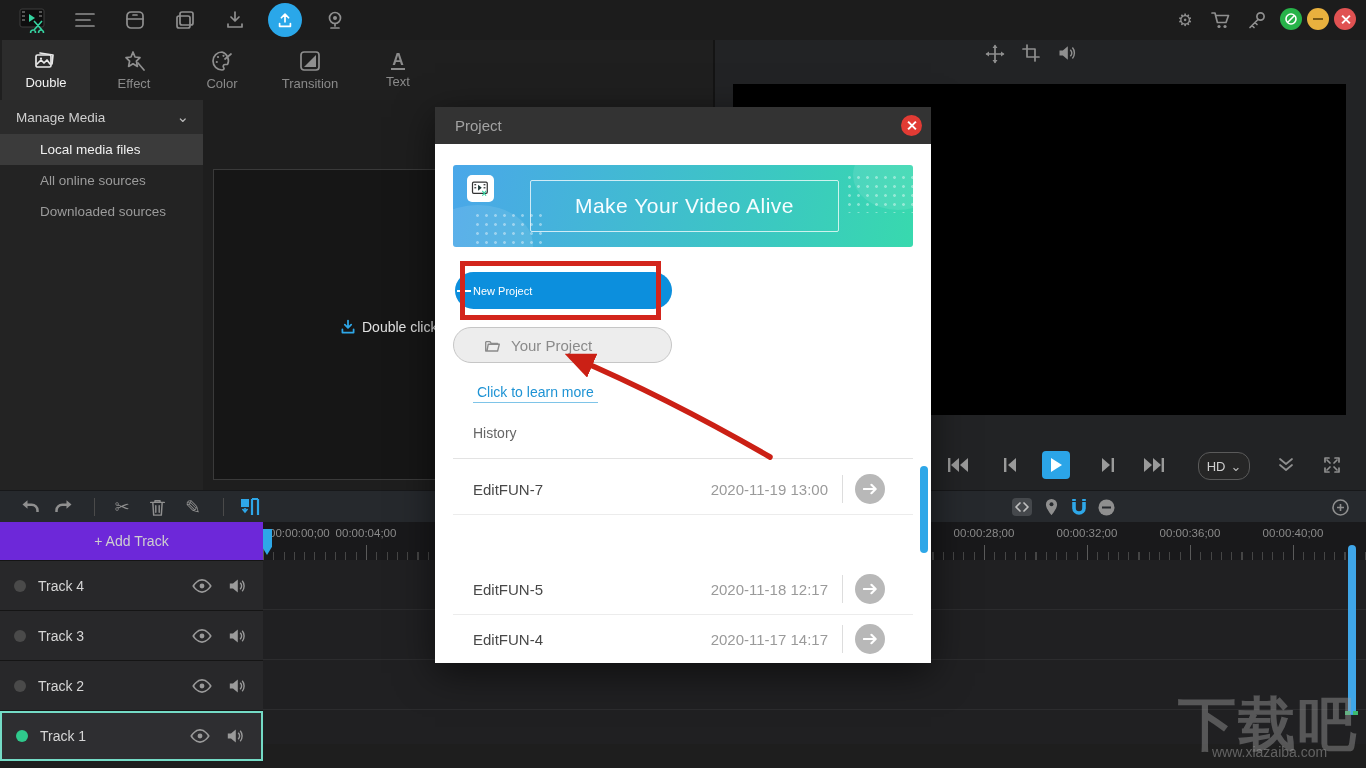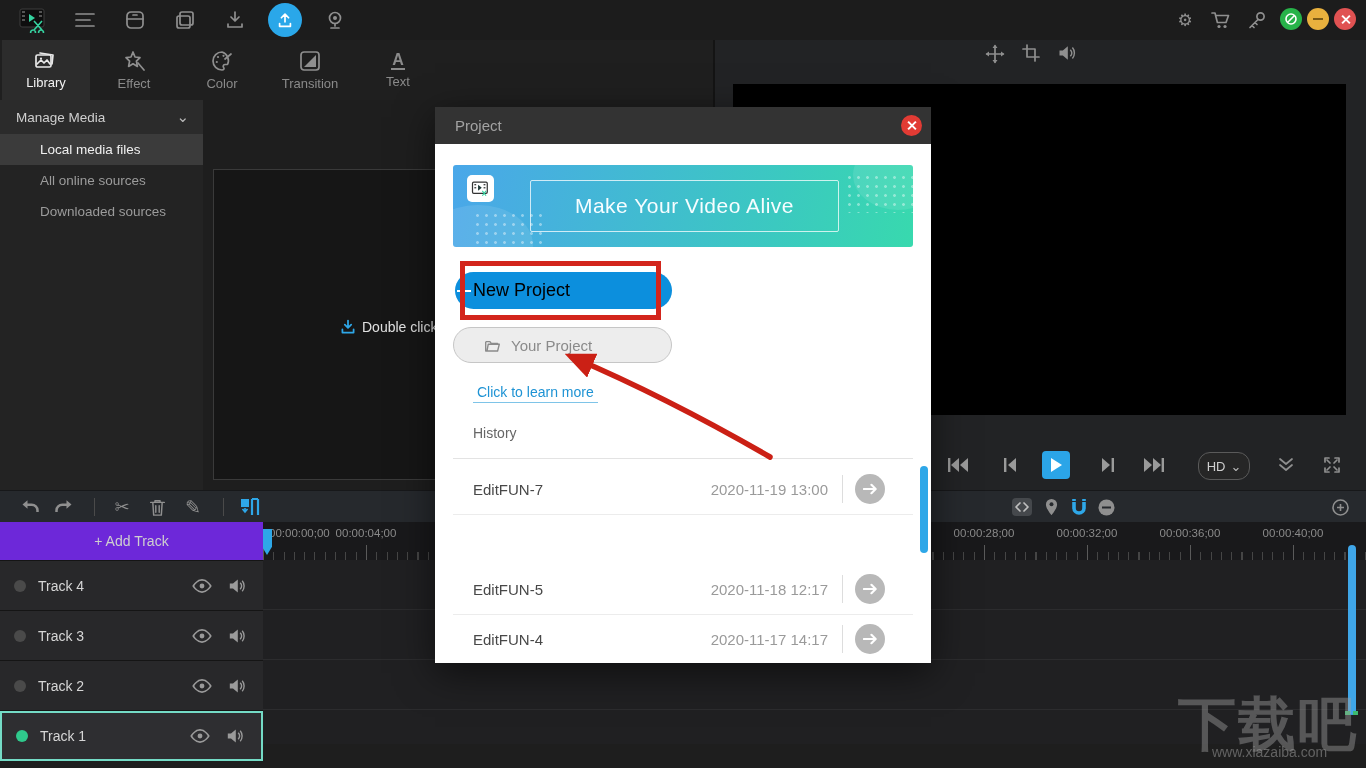--- a/index.html
+++ b/index.html
@@ -95,21 +95,21 @@
   .dlg-title{margin-left:20px;color:#a3a3a3;font-size:15px;}
   .dlg-close{position:absolute;right:9px;top:8px;width:21px;height:21px;border-radius:50%;background:#e23b34;display:flex;align-items:center;justify-content:center;cursor:pointer;}
   .dlg-body{position:absolute;left:0;top:37px;width:100%;height:519px;background:#ffffff;overflow:hidden;}
   .banner{position:absolute;left:18px;top:21px;width:460px;height:82px;border-radius:3px;background:linear-gradient(100deg,#4aa7e9 0%,#3bc9c0 70%,#38d9ae 100%);overflow:hidden;}
   .b-dots{position:absolute;width:70px;height:40px;background-image:radial-gradient(circle,rgba(255,255,255,.4) 1.2px,transparent 1.6px);background-size:9px 9px;}
   .b-blob{position:absolute;background:rgba(255,255,255,.10);border-radius:50%;}
   .b-logo{position:absolute;left:14px;top:10px;width:27px;height:27px;background:#fff;border-radius:5px;display:flex;align-items:center;justify-content:center;}
   .b-box{position:absolute;left:77px;top:15px;width:307px;height:50px;border:1px solid rgba(255,255,255,.75);border-radius:2px;display:flex;align-items:center;justify-content:center;}
   .b-box span{color:#f6fdff;font-size:21px;letter-spacing:.5px;}
   .npill{position:absolute;left:20px;top:128px;width:217px;height:37px;border-radius:19px;background:#0c8fdd;display:flex;align-items:center;cursor:pointer;}
-  .npill span{color:#000000;font-size:18px;margin-left:2px;}
+  .npill span{color:#ffffff;font-size:11px;margin-left:2px;}
   .plus-ic{position:relative;width:14px;height:14px;margin-left:26px;}
   .plus-ic::before,.plus-ic::after{content:"";position:absolute;background:#fff;}
   .plus-ic::before{left:6px;top:0;width:2px;height:14px;}
   .plus-ic::after{left:0;top:6px;width:14px;height:2px;}
   .red-rect{position:absolute;left:25px;top:117px;width:201px;height:59px;border:5px solid #d3251c;box-sizing:border-box;z-index:3;pointer-events:none;}
   .opill{position:absolute;left:18px;top:183px;width:219px;height:36px;border-radius:18px;background:#ededed;border:1px solid #c6c6c6;box-sizing:border-box;display:flex;align-items:center;gap:10px;cursor:pointer;}
   .opill svg{margin-left:30px;}
   .opill span{color:#8a8a8a;font-size:15px;}
   .learn{position:absolute;left:38px;top:240px;color:#1e93d4;font-size:14px;border-bottom:1px solid #7ec4e8;padding:0 4px 2px 4px;cursor:pointer;}
   .hist-label{position:absolute;left:38px;top:281px;color:#666;font-size:14px;}
@@ -212,21 +212,21 @@
   <div class="tabstrip">
     <div class="ptab active" style="left:2px;">
       <span>
           <svg width="24" height="20" viewBox="0 0 24 20">
             <rect class="ic" x="2" y="4" width="15" height="12" rx="1.5"></rect>
             <path class="ic" d="M6 2 l13 2 -1 9"></path>
             <path class="ic" d="M3 13 l4-4 3 3 3-3 3 4"></path>
             <circle cx="7" cy="7.5" r="1.1" fill="#e8e8e8"></circle>
           </svg>
         </span>
-      <span>Library</span>
+      <span>Double</span>
     </div>
     <div class="ptab" style="left:90px;">
       <span>
           <svg width="24" height="22" viewBox="0 0 24 22">
             <path class="ic" d="M11 2 l2 5 5 .6 -3.6 3.6 1 5.2 -4.4-2.6 -4.4 2.6 1-5.2 L4 7.6 9 7 z"></path>
             <path class="ic" d="M16 13 l6 7"></path>
           </svg>
         </span>
       <span>Effect</span>
     </div>

